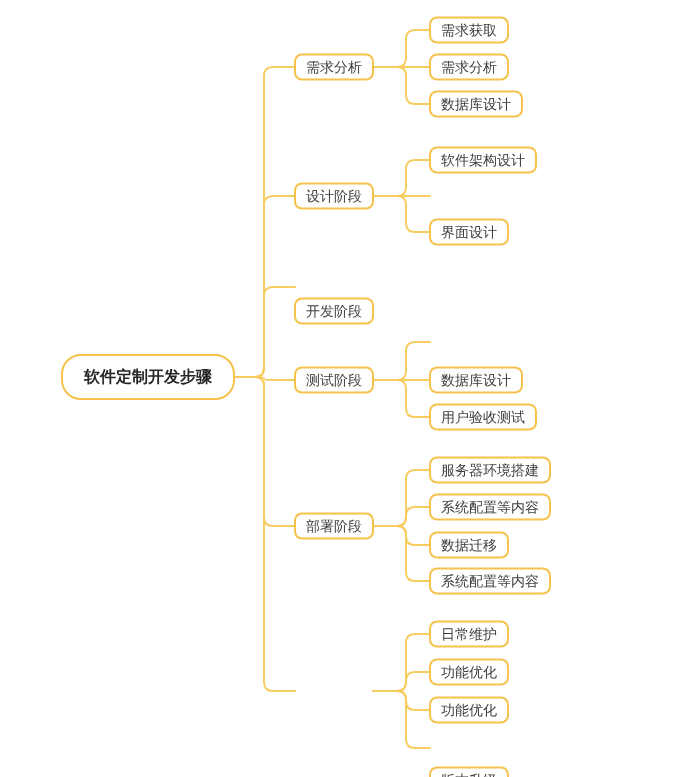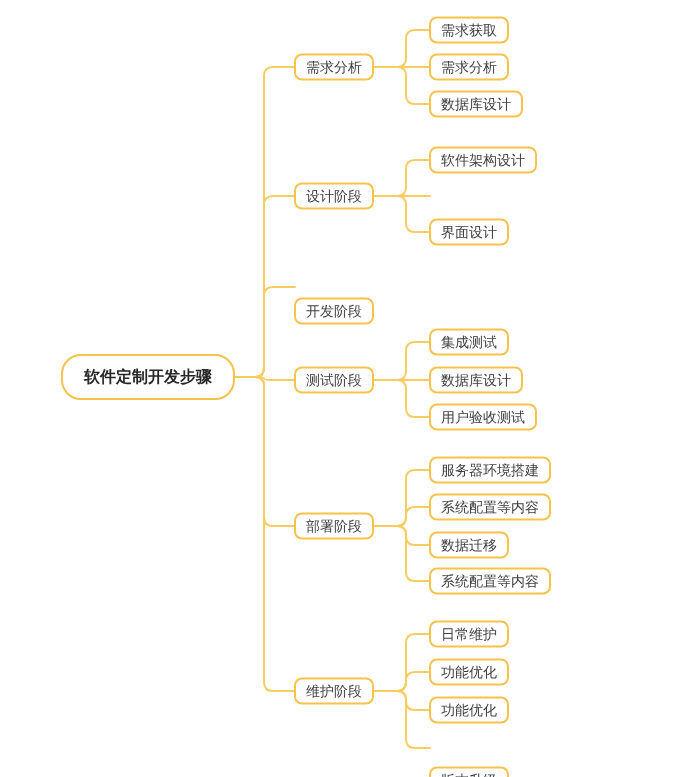--- a/index.html
+++ b/index.html
@@ -76,26 +76,24 @@
 <div class="node root" style="left: 61px; top: 377px;">软件定制开发步骤</div>
     <div class="node" style="left: 294px; top: 67px;">需求分析</div>
     <div class="node" style="left: 429px; top: 30px;">需求获取</div>
     <div class="node" style="left: 429px; top: 67px;">需求分析</div>
     <div class="node" style="left: 429px; top: 104px;">数据库设计</div>
     <div class="node" style="left: 294px; top: 196px;">设计阶段</div>
     <div class="node" style="left: 429px; top: 160px;">软件架构设计</div>
     <div class="node" style="left: 429px; top: 232px;">界面设计</div>
     <div class="node" style="left: 294px; top: 287px; margin-top: 24px;">开发阶段</div>
     <div class="node" style="left: 294px; top: 380px;">测试阶段</div>
-    <div class="node" style="left: 429px; top: 342px;">集成测试</div>
     <div class="node" style="left: 429px; top: 380px;">数据库设计</div>
     <div class="node" style="left: 429px; top: 417px;">用户验收测试</div>
     <div class="node" style="left: 294px; top: 526px;">部署阶段</div>
     <div class="node" style="left: 429px; top: 470px;">服务器环境搭建</div>
     <div class="node" style="left: 429px; top: 507px;">系统配置等内容</div>
     <div class="node" style="left: 429px; top: 545px;">数据迁移</div>
     <div class="node" style="left: 429px; top: 581px;">系统配置等内容</div>
-    <div class="node" style="left: 294px; top: 691px;">维护阶段</div>
     <div class="node" style="left: 429px; top: 634px;">日常维护</div>
     <div class="node" style="left: 429px; top: 672px;">功能优化</div>
     <div class="node" style="left: 429px; top: 710px;">功能优化</div>
     <div class="node" style="left: 429px; top: 748px; margin-top: 32px;">版本升级</div>
   </div>
 
 </body></html>

